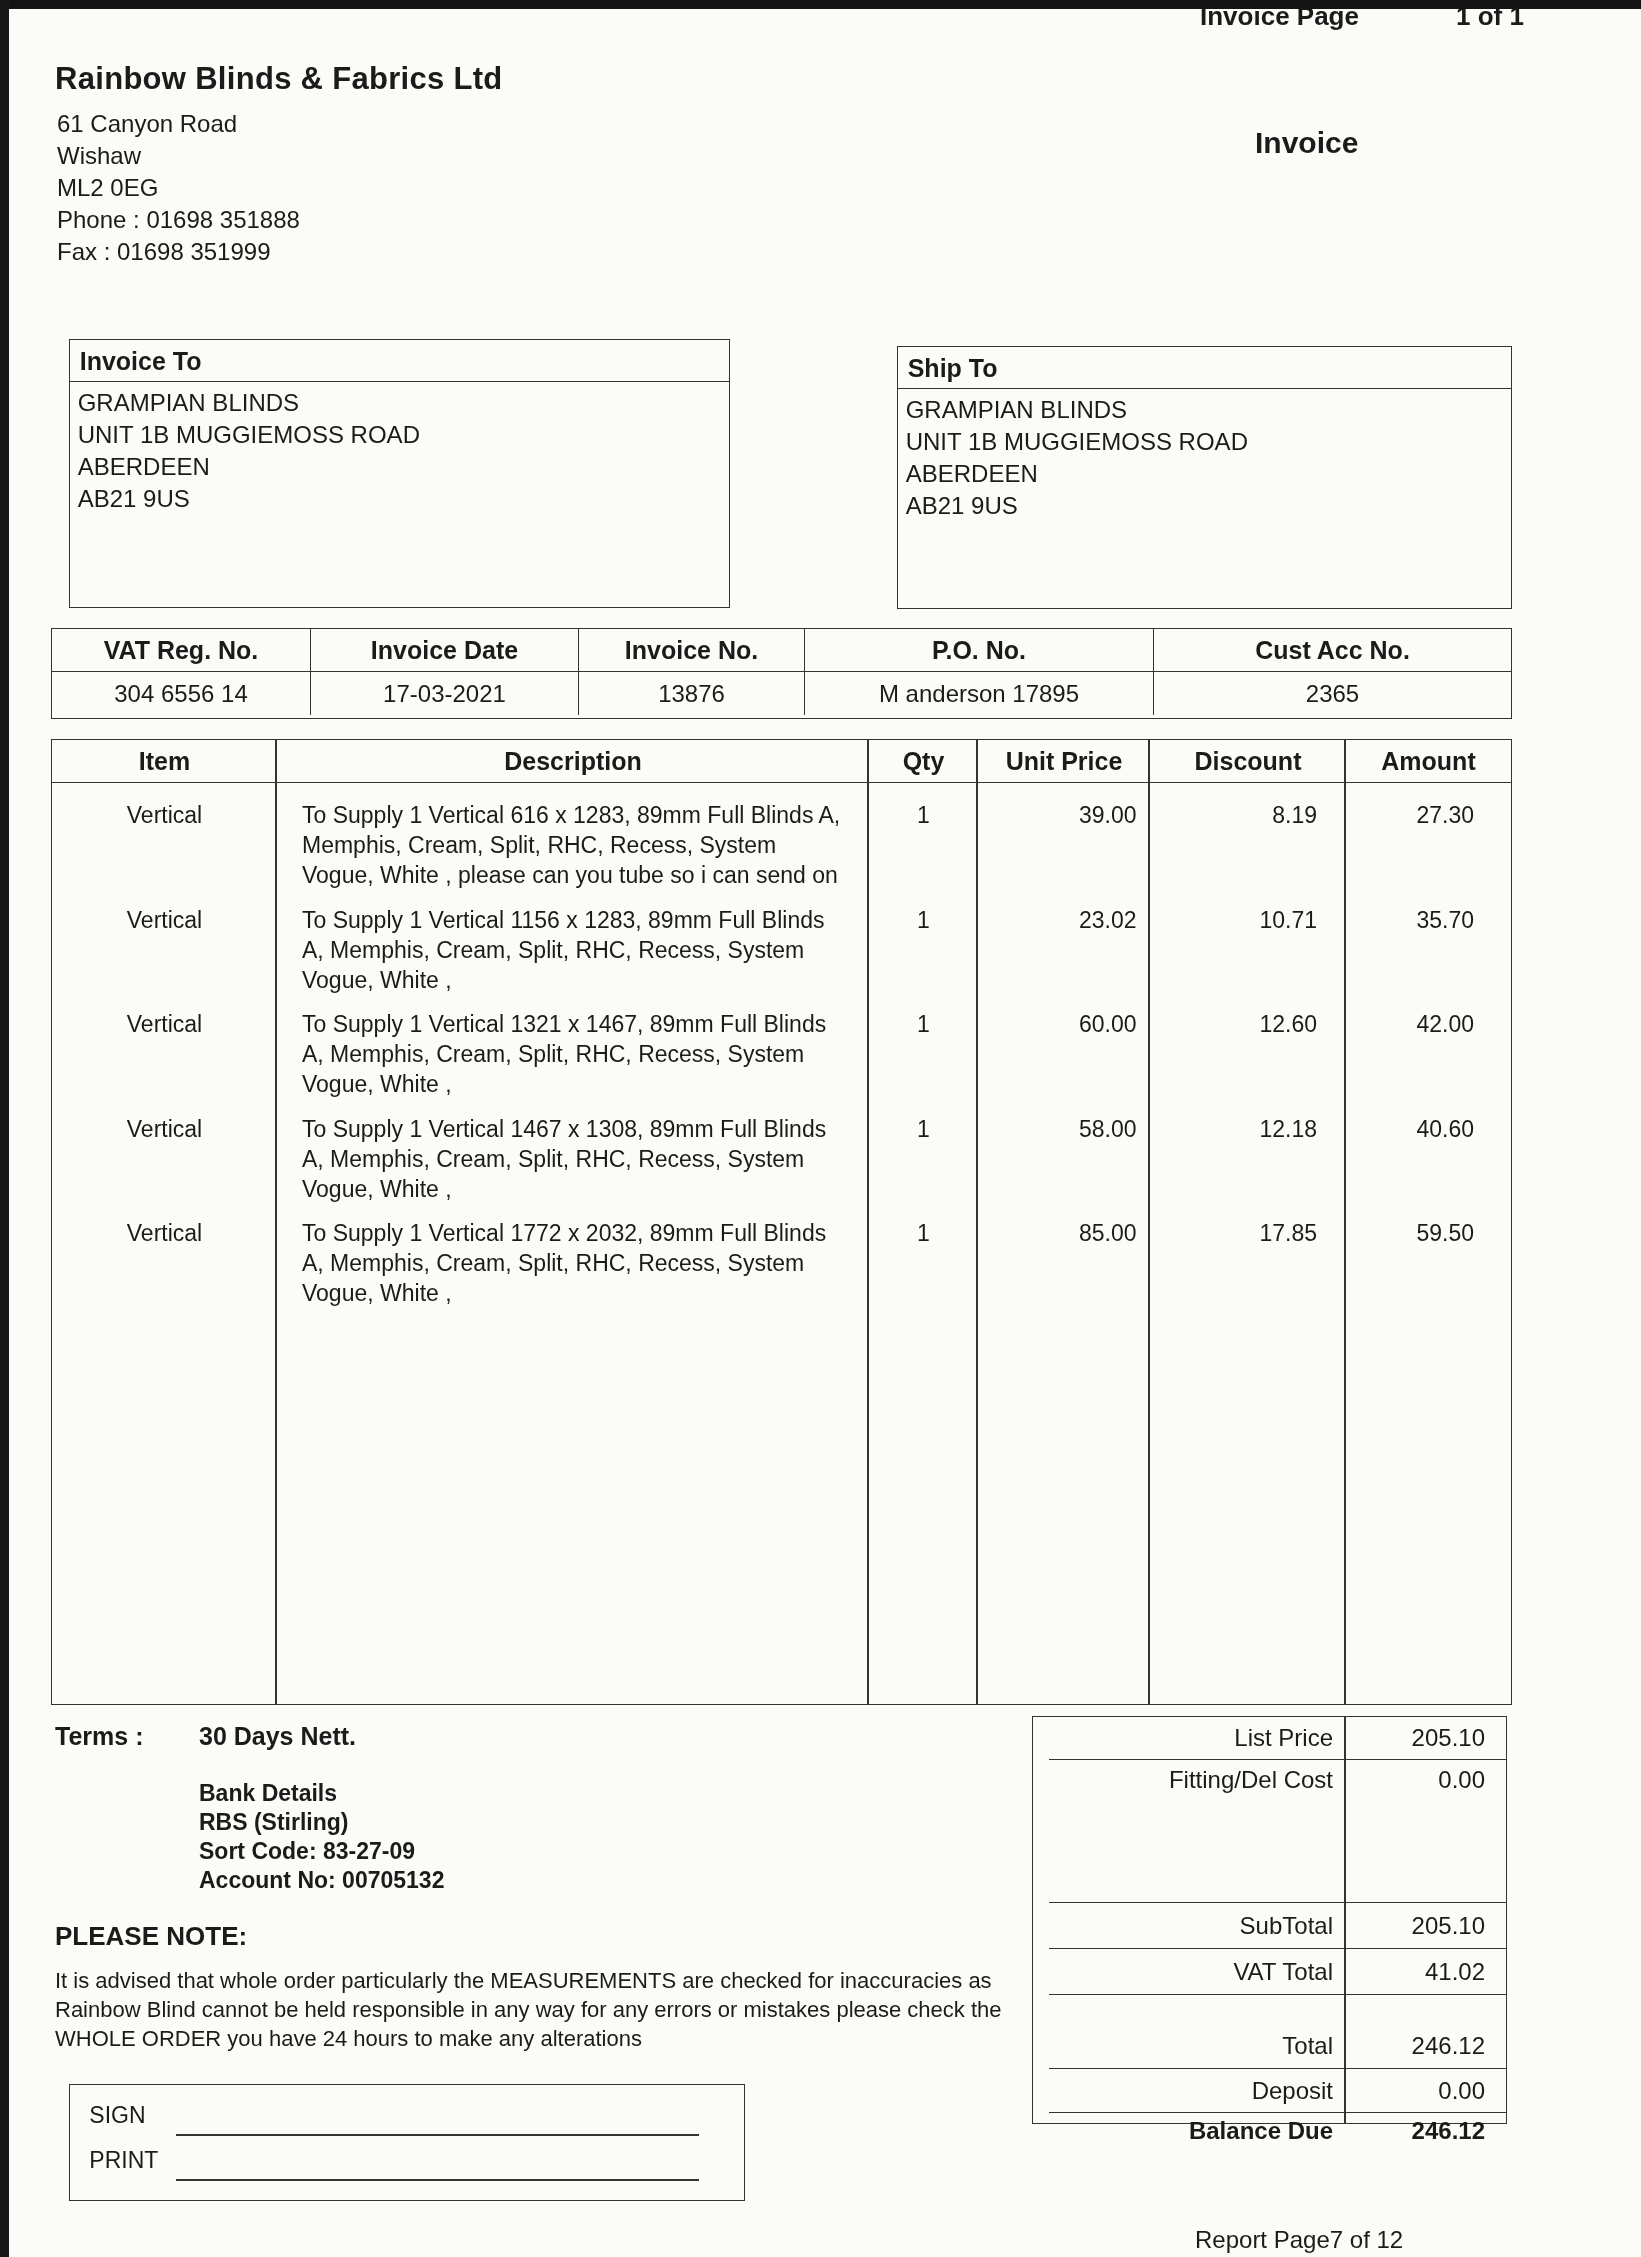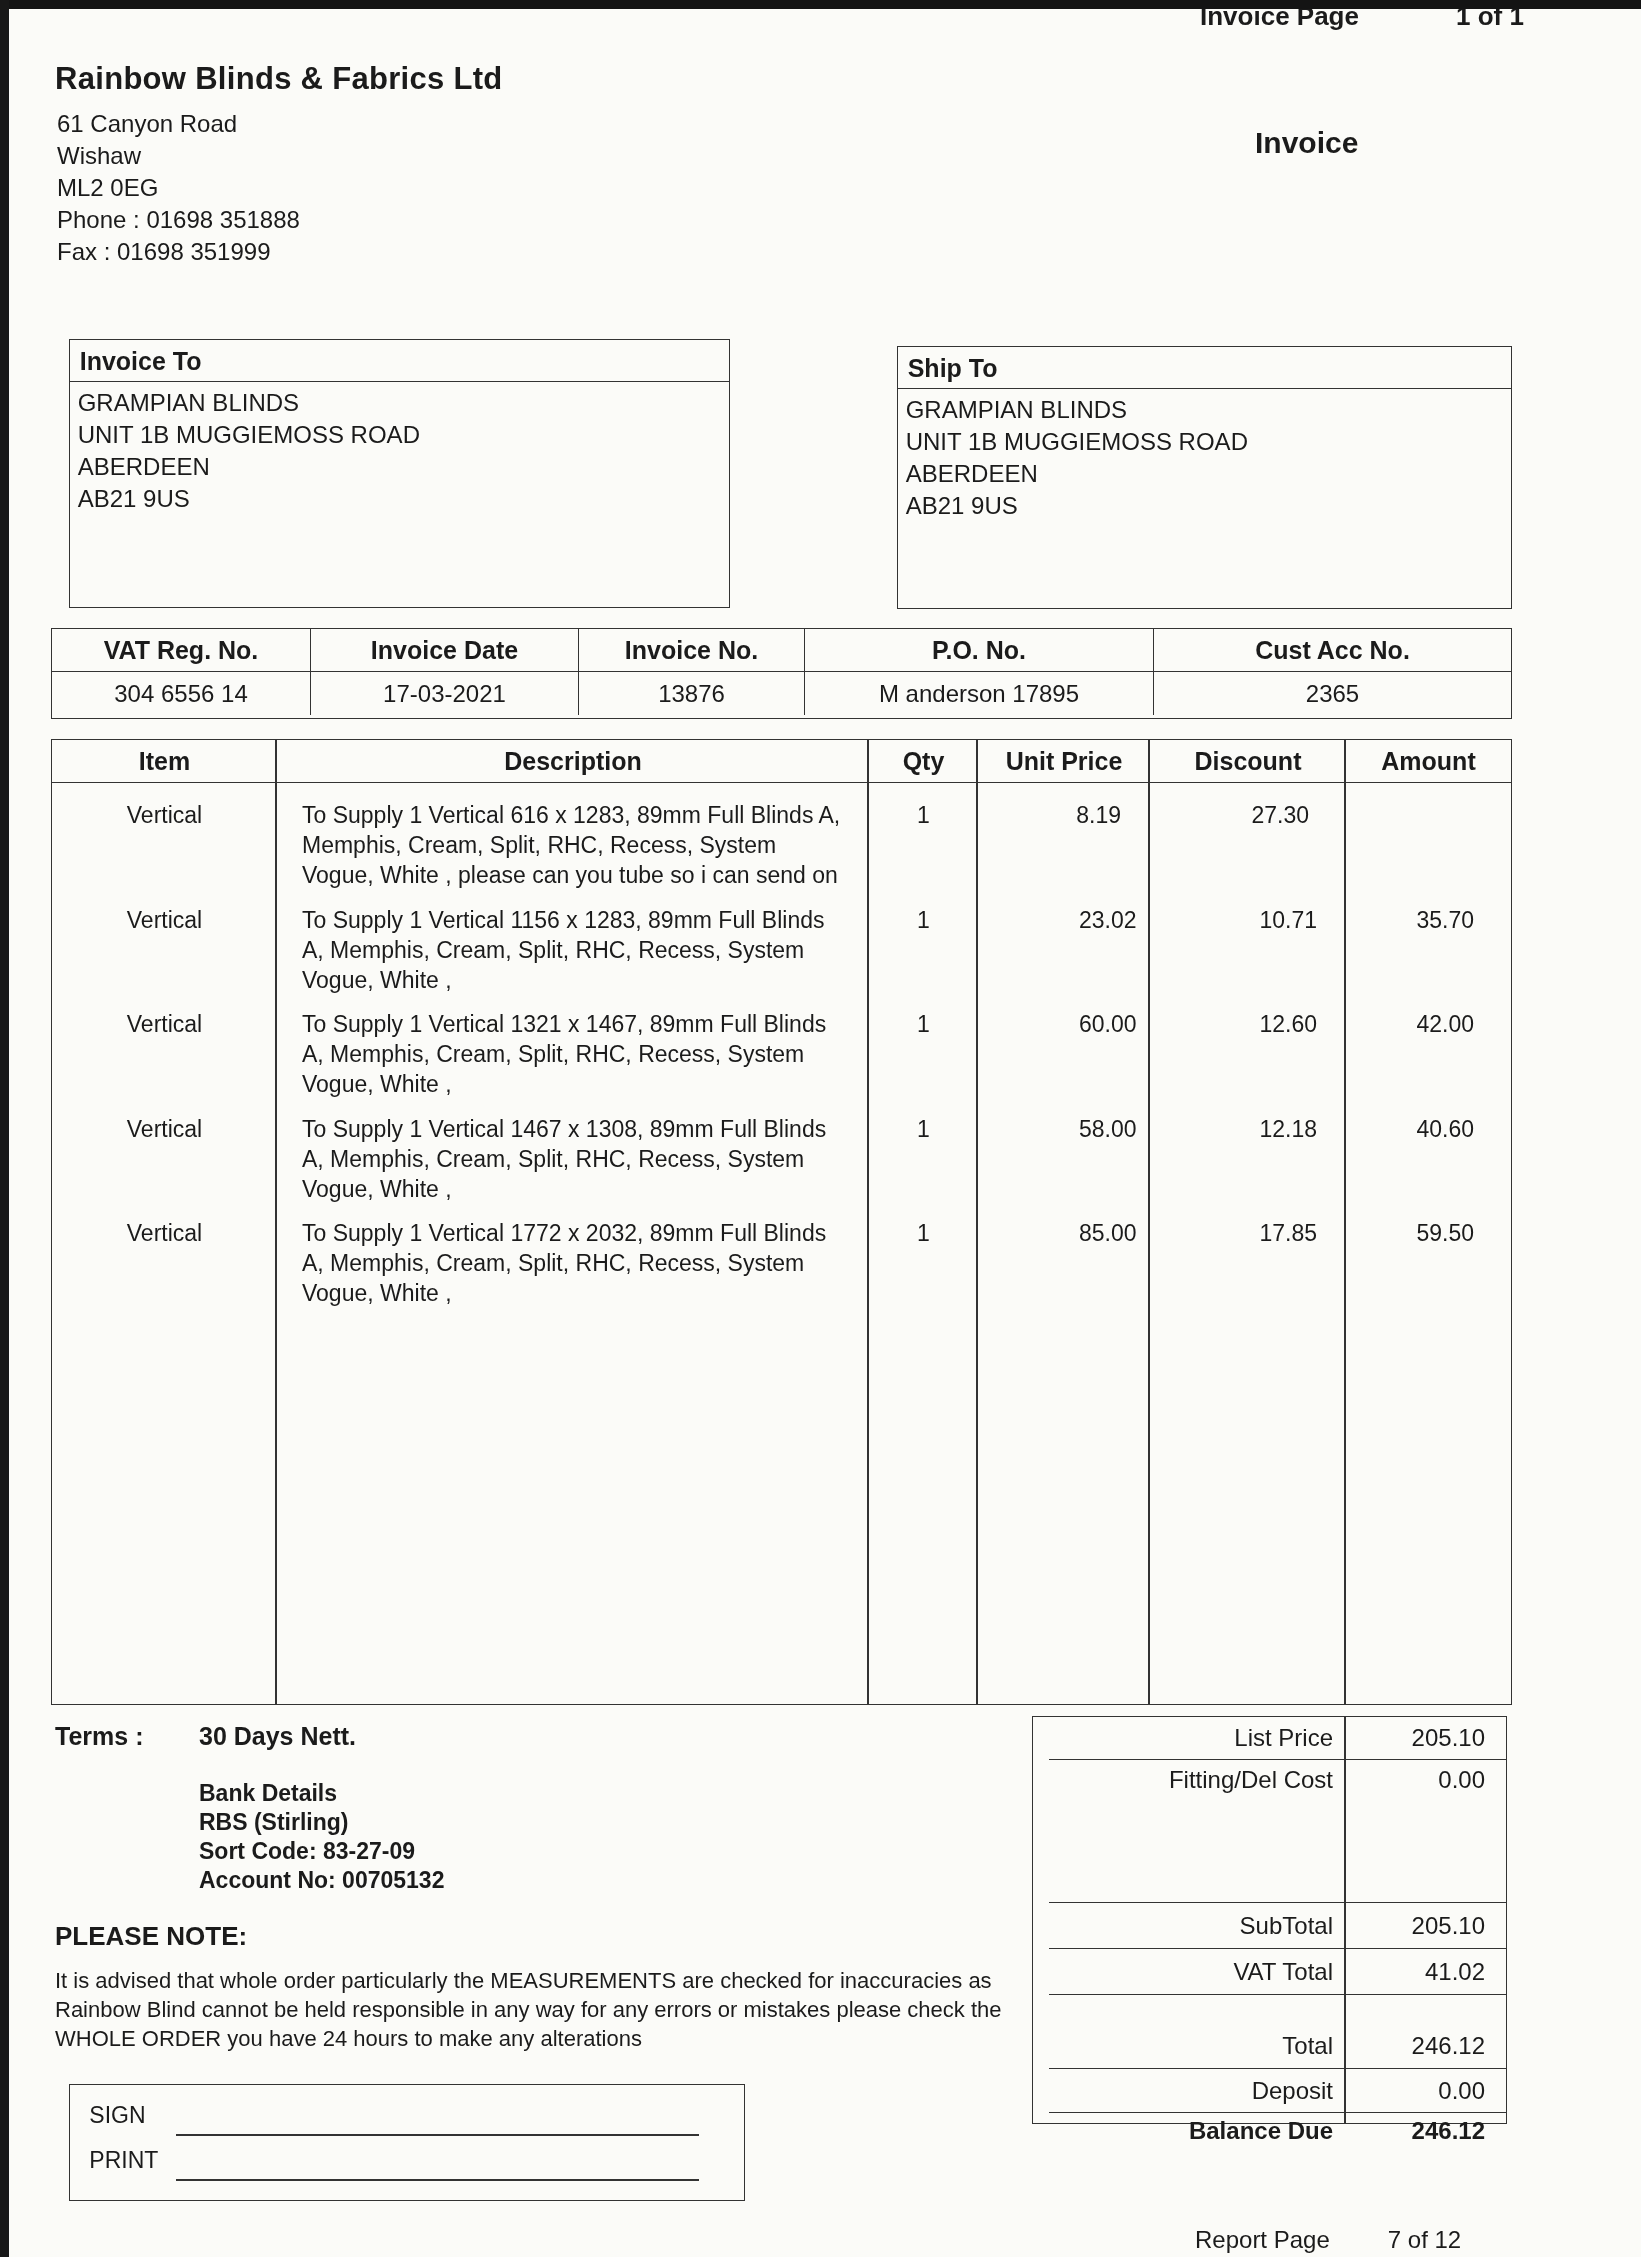--- a/index.html
+++ b/index.html
@@ -79,21 +79,21 @@
   .totals-box { position:absolute; left:1032px; top:1716px; width:475px; height:408px; border:1.9px solid #333;padding-left:16px; }
   .tot-vline { position:absolute; left:311px; top:0; bottom:0; width:1.9px; background:#333; }
   .tot-row { position:relative; display:flex; align-items:center; border-bottom:1.9px solid #333; font-size:24px; }
   .tot-label { width:311px; text-align:right; padding-right:27px; }
   .tot-value { flex:1; text-align:right; padding-right:21px; }
   .r0{height:43px;} .r1{height:143px; align-items:flex-start; padding-top:5.8px;}
   .r2{height:46px;} .r3{height:46px;} .r4{height:45px;margin-top:29px;} .r5{height:44px;}
   .r6{height:36px; border-bottom:none; font-weight:bold;}
 
   .report-page { position:absolute; left:1195px; top:2226px; font-size:24px; white-space:nowrap; }
-  .report-page .val { margin-left:58px; }
+  .report-page .val { }
 </style>
 </head>
 <body>
 
 <div class="scan-top"></div>
 <div class="scan-left"></div>
 
 <div class="page-ref">
   <span class="inner">
     <span>Invoice Page</span><span class="val">1 of 1</span>
@@ -163,20 +163,21 @@
     <div>Discount</div>
     <div>Amount</div>
   </div>
 
   <div class="items-body">
 
       <div class="item-row">
         <div class="c-item">Vertical</div>
         <div class="c-desc">To Supply 1 Vertical 616 x 1283, 89mm Full Blinds A, Memphis, Cream, Split, RHC, Recess, System Vogue, White , please can you tube so i can send on</div>
         <div class="c-qty">1</div>
+        <div class="c-unit">39.00</div>
         <div class="c-disc">8.19</div>
         <div class="c-amt">27.30</div>
       </div>
 
       <div class="item-row">
         <div class="c-item">Vertical</div>
         <div class="c-desc">To Supply 1 Vertical 1156 x 1283, 89mm Full Blinds A, Memphis, Cream, Split, RHC, Recess, System Vogue, White ,</div>
         <div class="c-qty">1</div>
         <div class="c-unit">23.02</div>
         <div class="c-disc">10.71</div>

